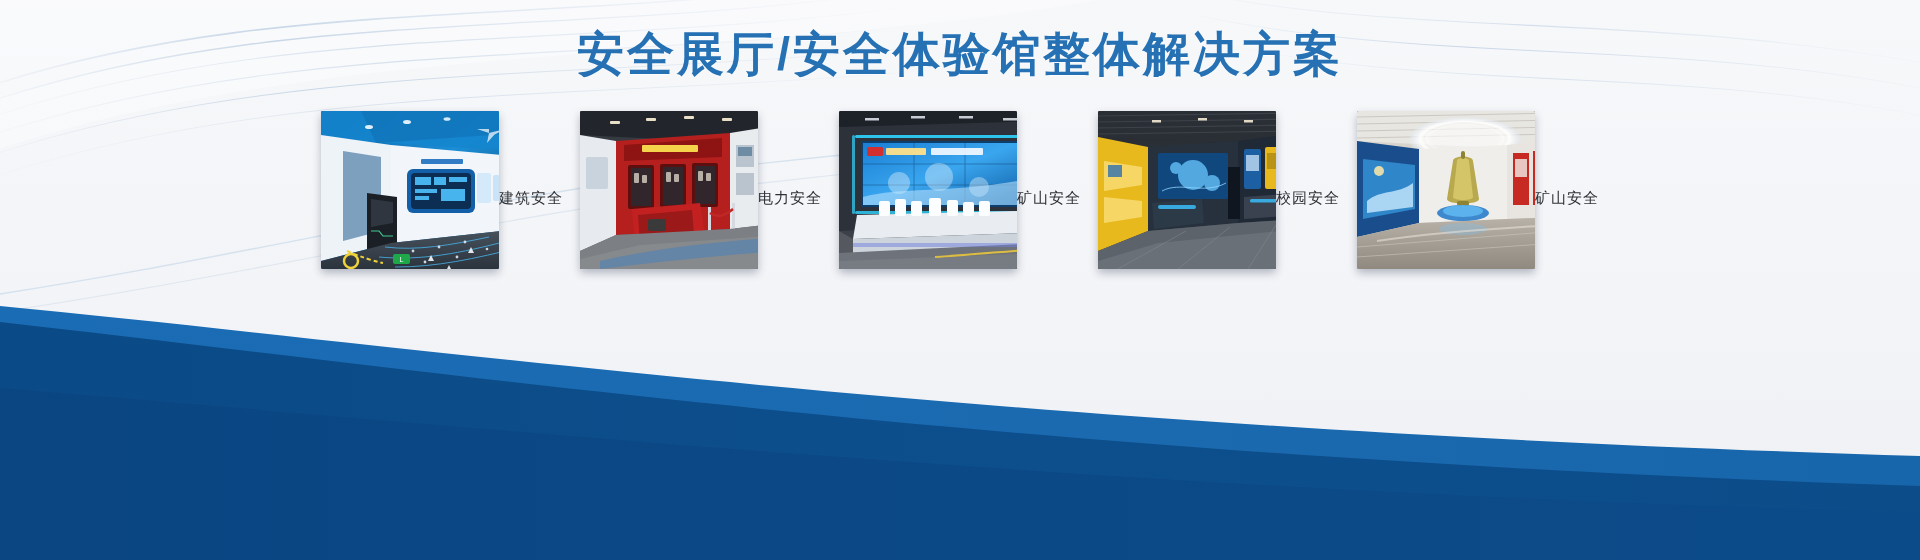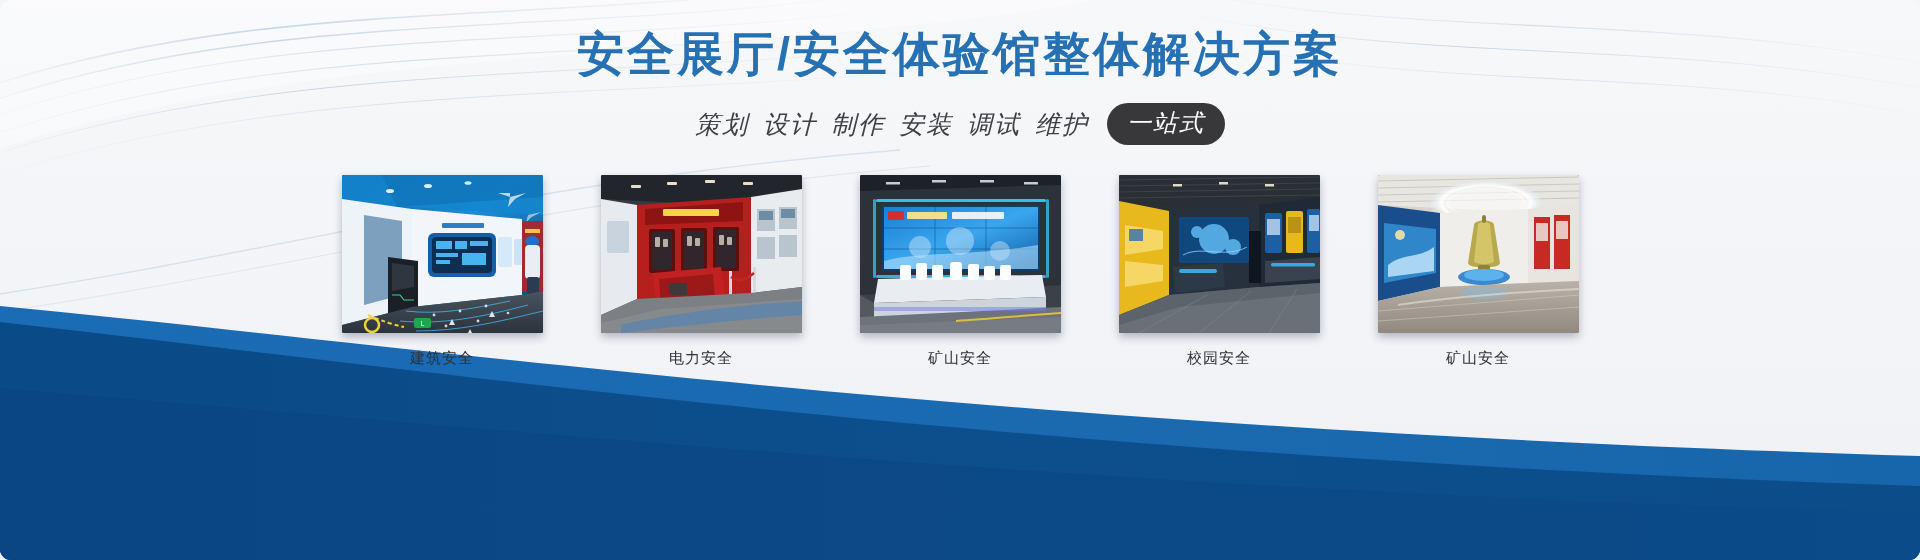--- a/index.html
+++ b/index.html
@@ -9,21 +9,20 @@
     background:#f4f5f7;
     overflow:hidden;
     position:relative;
   }
 
   #banner {
     position:absolute; inset:0;
     width:1920px; height:560px;
     background:linear-gradient(180deg,#f7f8fa 0%,#f3f4f7 55%,#eef0f4 100%);
     overflow:hidden;
-    border-radius:11px;
   }
 
   
   .line-deco { position:absolute; inset:0; pointer-events:none; }
 
   
   .bottom-waves { position:absolute; left:0; bottom:0; width:1920px; height:300px; }
 
   
   .content {
@@ -68,21 +67,21 @@
     margin-left:4px;
   }
 
   
   .gallery {
     margin-top:30px;
     display:flex;
     gap:17px;
     align-items:flex-start;
   }
-  .card { display:flex; flex-direction:column; align-items:center; width:242px; }
+  .card { display:flex; flex-direction:row; align-items:center; width:242px; }
   .thumb {
     width:201px; height:158px;
     border-radius:2px;
     overflow:hidden;
     position:relative;
     box-shadow:0 4px 9px rgba(25,40,70,.30);
     background:#10141b;
   }
   .thumb svg { display:block; width:201px; height:158px; }
   .caption {
@@ -156,29 +155,20 @@
 
     <path d="M 0,62 C 430,110 1010,196 1920,226 L 1920,300 L 0,300 Z" fill="url(#wv1)"></path>
 
     <path d="M 0,128 C 500,168 1120,232 1920,252 L 1920,300 L 0,300 Z" fill="url(#wv3)" opacity="0.9"></path>
   </svg>
 
   <div class="content">
 
     <h1 class="headline">安全展厅/安全体验馆整体解决方案</h1>
 
-    <div class="subline">
-      <span class="sub-word">策划</span>
-      <span class="sub-word">设计</span>
-      <span class="sub-word">制作</span>
-      <span class="sub-word">安装</span>
-      <span class="sub-word">调试</span>
-      <span class="sub-word">维护</span>
-      <span class="pill">一站式</span>
-    </div>
 
     <div class="gallery">
 
       <div class="card">
         <div class="thumb">
           <svg viewBox="0 0 201 158" preserveAspectRatio="none">
             <defs>
               <linearGradient id="c1bg" x1="0" y1="0" x2="1" y2="1">
                 <stop offset="0%" stop-color="#0e5c9e"></stop>
                   <stop offset="45%" stop-color="#1b8ed6"></stop>

